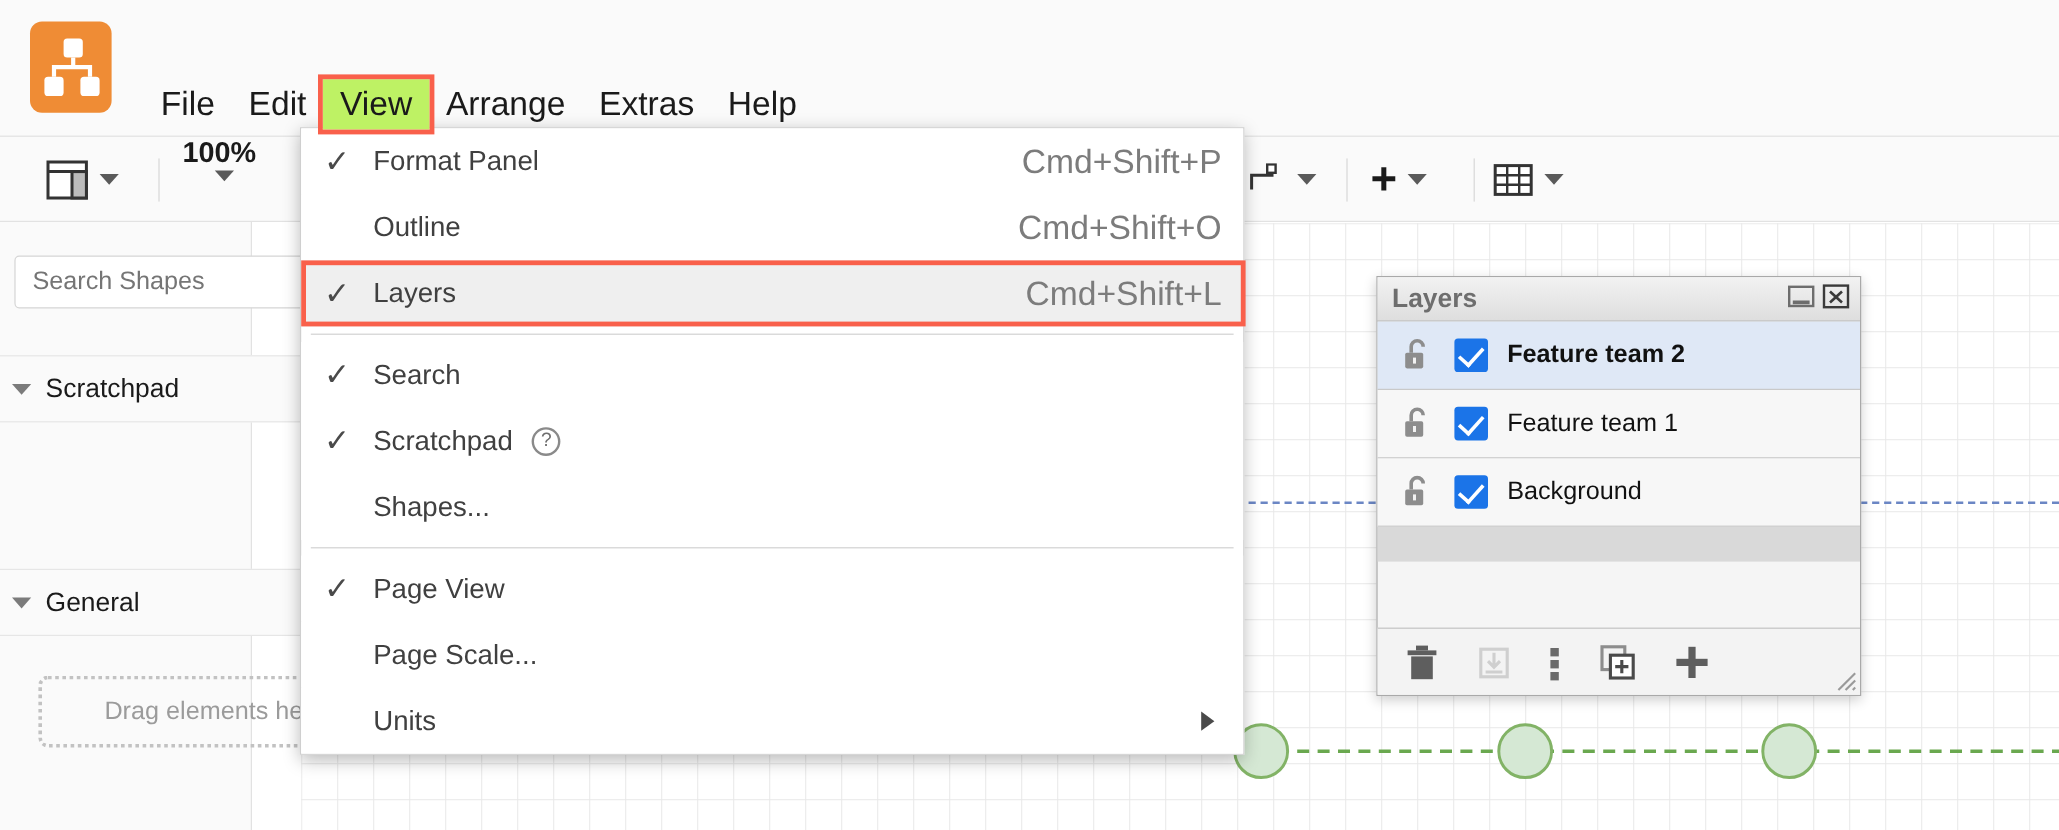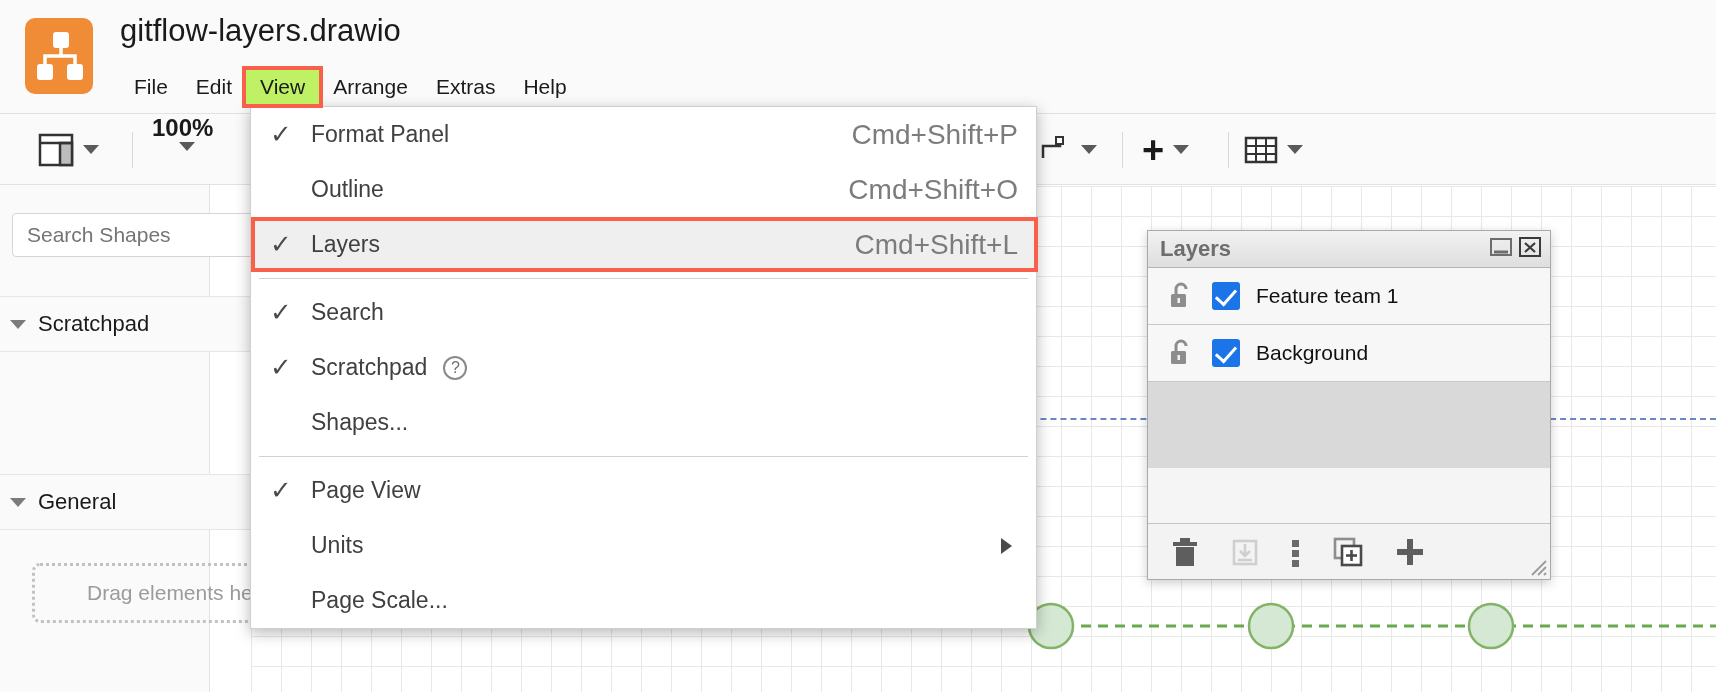--- a/index.html
+++ b/index.html
@@ -13,21 +13,21 @@
   #app { position: relative; width: 1716px; height: 692px; background:#fff; }
 
   
   .header { position:absolute; left:0; top:0; width:1716px; height:113px; background:#fafafa; }
   .logo { position:absolute; left:25px; top:18px; width:68px; height:76px;
           background:#ef8c35; border-radius:10px; }
   .logo svg { position:absolute; left:0; top:0; }
   .filetitle { position:absolute; left:120px; top:13px; font-size:31px; color:#1a1a1a;
                letter-spacing:0px; white-space:nowrap; }
   .menubar { position:absolute; left:120px; top:68px; height:38px; display:flex; align-items:center; }
-  .menuitem { font-size:21px; color:#1a1a1a; padding:5px 14px; white-space:nowrap; cursor:default; }
+  .menuitem { font-size:28px; color:#1a1a1a; padding:5px 14px; white-space:nowrap; cursor:default; }
   .menuitem.active-outline { outline: 4px solid #f9604b; outline-offset:0px; background:#bef264;
                              position:relative; z-index:40; }
 
   
   .toolbar { position:absolute; left:0; top:113px; width:1716px; height:72px;
              background:#fafafa; border-top:1px solid #e2e2e2; border-bottom:1px solid #e2e2e2; }
   .tb-item { position:absolute; top:0; height:71px; display:flex; align-items:center; }
   .caret { width:0; height:0; border-left:8px solid transparent; border-right:8px solid transparent;
            border-top:9px solid #5a5a5a; margin-left:9px; }
   .tb-sep { position:absolute; top:18px; width:1px; height:36px; background:#d8d8d8; }
@@ -115,21 +115,20 @@
 
     <div class="logo">
       <svg width="68" height="76" viewBox="0 0 68 76">
         <rect x="28" y="14" width="16" height="16" rx="3" fill="#fff"></rect>
         <rect x="12" y="46" width="16" height="16" rx="3" fill="#fff"></rect>
         <rect x="42" y="46" width="16" height="16" rx="3" fill="#fff"></rect>
         <path d="M36 30 L36 38 M36 38 L20 38 L20 46 M36 38 L50 38 L50 46" stroke="#fff" stroke-width="3.5" fill="none"></path>
       </svg>
     </div>
 
-    <div class="filetitle">gitflow-layers.drawio</div>
 
     <div class="menubar">
       <div class="menuitem">File</div>
       <div class="menuitem">Edit</div>
       <div class="menuitem active-outline">View</div>
       <div class="menuitem">Arrange</div>
       <div class="menuitem">Extras</div>
       <div class="menuitem">Help</div>
     </div>
   </div>
@@ -258,26 +257,26 @@
         <span class="mcheck"></span>
         <span class="mlabel">Shapes...</span>
       </div>
       <div class="mdiv"></div>
       <div class="mrow">
         <span class="mcheck">✓</span>
         <span class="mlabel">Page View</span>
       </div>
       <div class="mrow">
         <span class="mcheck"></span>
+        <span class="mlabel">Page Scale...</span>
+      </div>
+      <div class="mrow">
+        <span class="mcheck"></span>
         <span class="mlabel">Units</span>
         <span class="submenu-arrow"></span>
-      </div>
-      <div class="mrow">
-        <span class="mcheck"></span>
-        <span class="mlabel">Page Scale...</span>
       </div>
     </div>
 
   <div class="layers">
 
     <div class="lay-title">
       <span class="lay-title-text">Layers</span>
       <div class="lay-btns">
         <svg class="lay-btn" viewBox="0 0 24 24">
           <rect x="2" y="4" width="20" height="16" fill="none" stroke="#6d6d6d" stroke-width="2"></rect>
@@ -285,20 +284,29 @@
         </svg>
         <svg class="lay-btn" viewBox="0 0 24 24">
           <rect x="2" y="3" width="20" height="18" fill="none" stroke="#3a3a3a" stroke-width="2"></rect>
           <line x1="7" y1="8" x2="17" y2="17" stroke="#3a3a3a" stroke-width="2.2"></line>
           <line x1="17" y1="8" x2="7" y2="17" stroke="#3a3a3a" stroke-width="2.2"></line>
         </svg>
       </div>
     </div>
 
     <div class="lay-list" id="layers-list">
+        <div class="lay-row sel">
+          <svg class="lock-ico" viewBox="0 0 26 28">
+            <path d="M8 12 L8 7 a5 5 0 0 1 10 0" fill="none" stroke="#8d8d8d" stroke-width="3"></path>
+            <rect x="3" y="12" width="15" height="13" rx="1.5" fill="#8d8d8d"></rect>
+            <rect x="9.5" y="16" width="2.5" height="5" fill="#f2f2f2"></rect>
+          </svg>
+          <span class="lay-cb"></span>
+          <span class="lay-name bold">Feature team 2</span>
+        </div>
         <div class="lay-row">
           <svg class="lock-ico" viewBox="0 0 26 28">
             <path d="M8 12 L8 7 a5 5 0 0 1 10 0" fill="none" stroke="#8d8d8d" stroke-width="3"></path>
             <rect x="3" y="12" width="15" height="13" rx="1.5" fill="#8d8d8d"></rect>
             <rect x="9.5" y="16" width="2.5" height="5" fill="#f2f2f2"></rect>
           </svg>
           <span class="lay-cb"></span>
           <span class="lay-name">Feature team 1</span>
         </div>
         <div class="lay-row">

